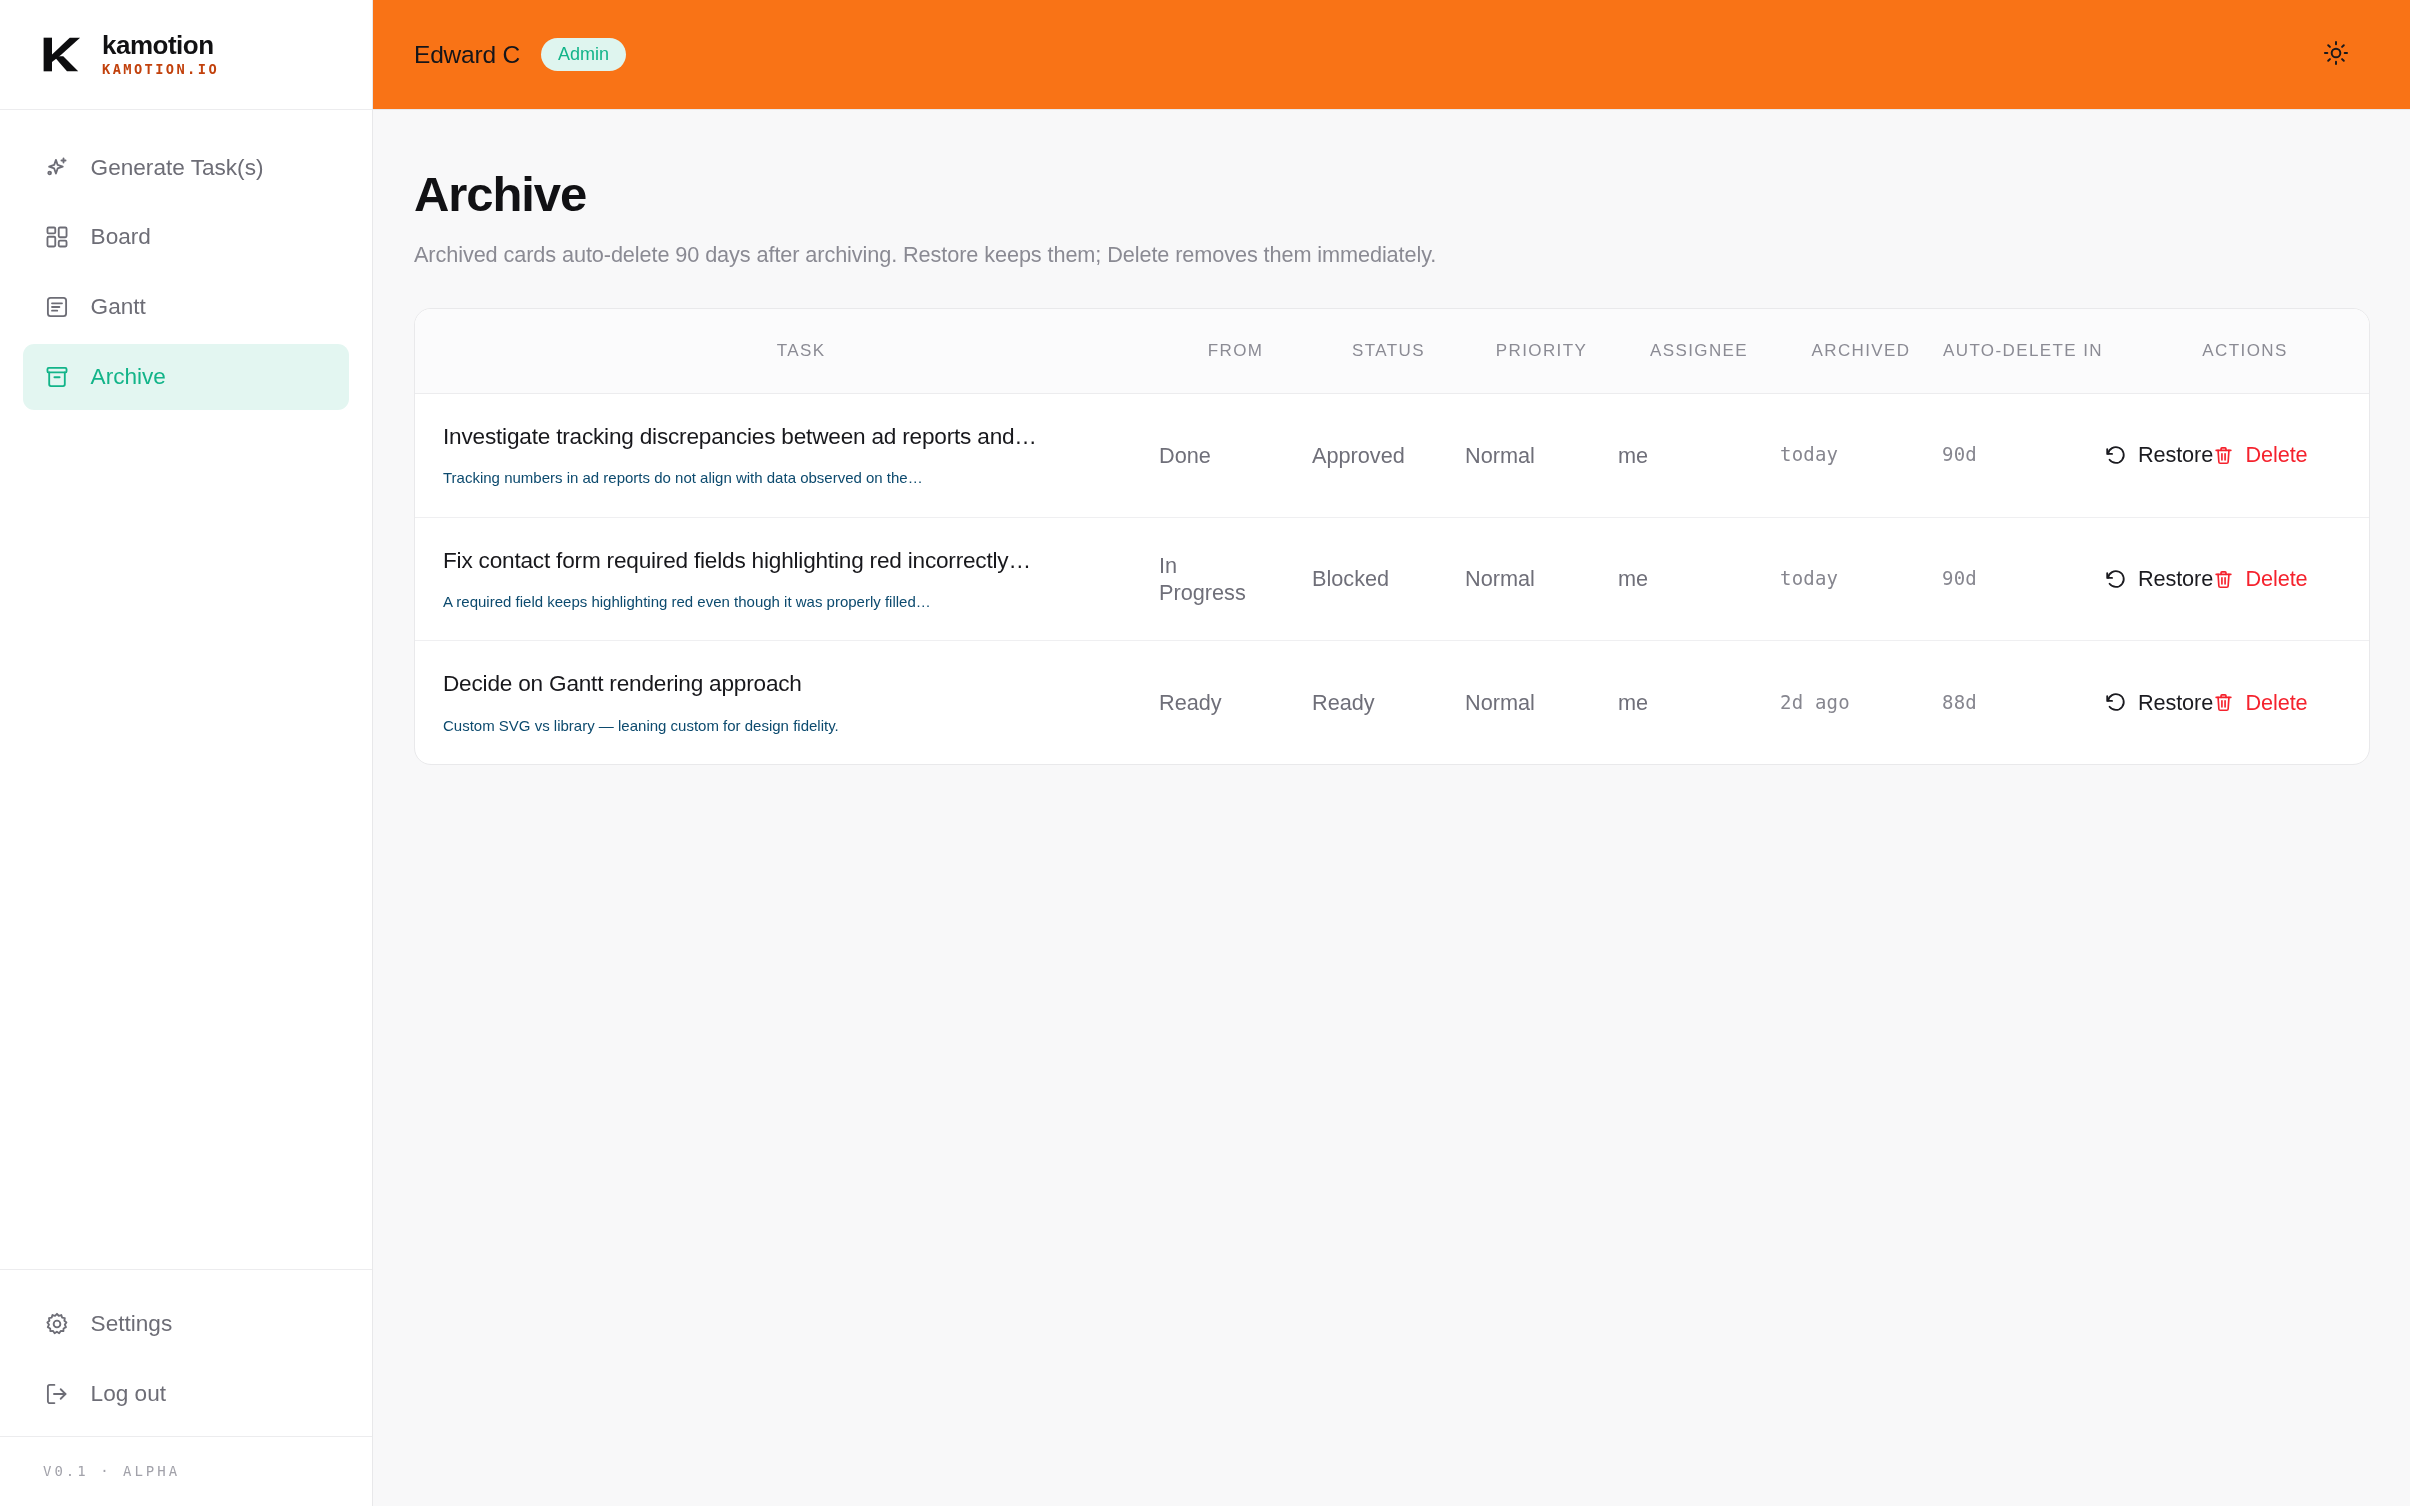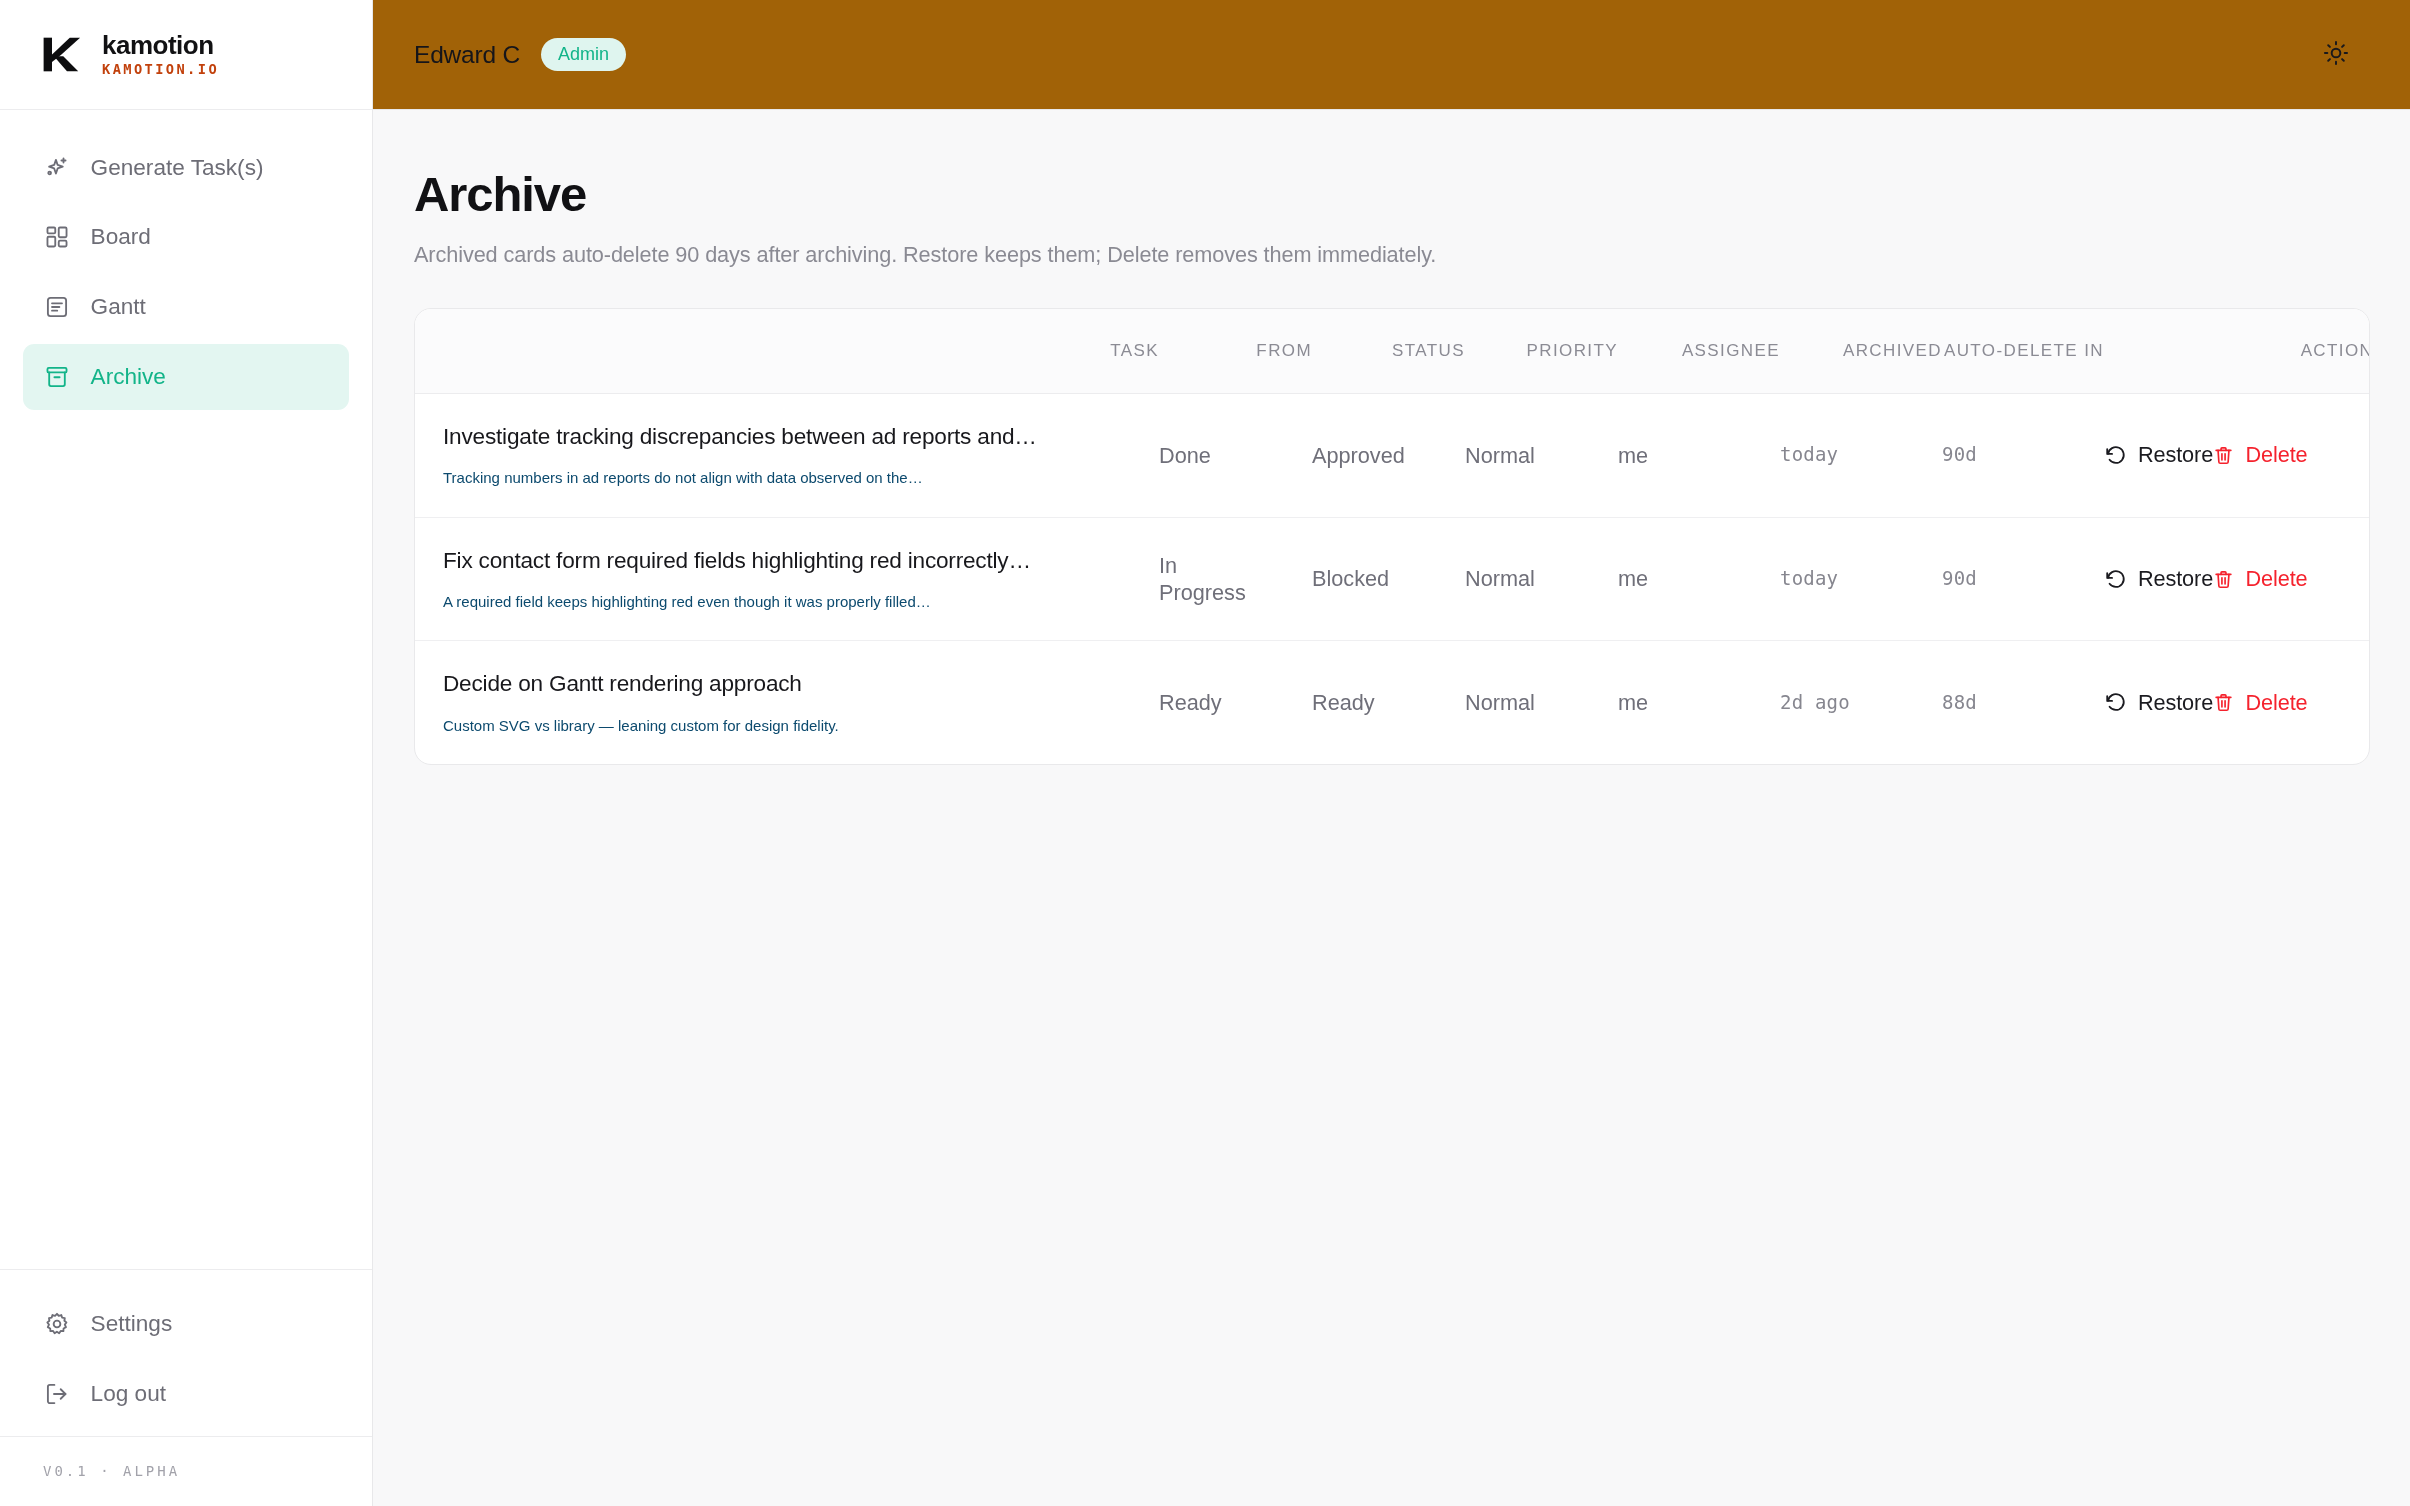--- a/index.html
+++ b/index.html
@@ -134,21 +134,21 @@
     display: flex;
     flex-direction: column;
     height: 1507px;
     background: #f8f8f9;
     min-width: 0;
   }
 
   .topbar {
     height: 110px;
     flex: 0 0 110px;
-    background: #a16207;
+    background: #f97316;
     border-bottom: 0.9px solid #e8e8ea;
     display: flex;
     align-items: center;
     justify-content: space-between;
     padding: 0 51px 0 41px;
   }
 
   .topbar-left {
     display: flex;
     align-items: center;
@@ -214,21 +214,21 @@
   }
 
   table {
     width: 100%;
     border-collapse: collapse;
     table-layout: fixed;
   }
 
   thead th {
     background: #fbfbfc;
-    text-align: right;
+    text-align: center;
     font-size: 17px;
     font-weight: 400;
     letter-spacing: 1.4px;
     color: #8b8b94;
     text-transform: uppercase;
     padding: 32px 0 32px 0;
     vertical-align: middle;
     border-bottom: 0.9px solid #ececee;
   }
 

